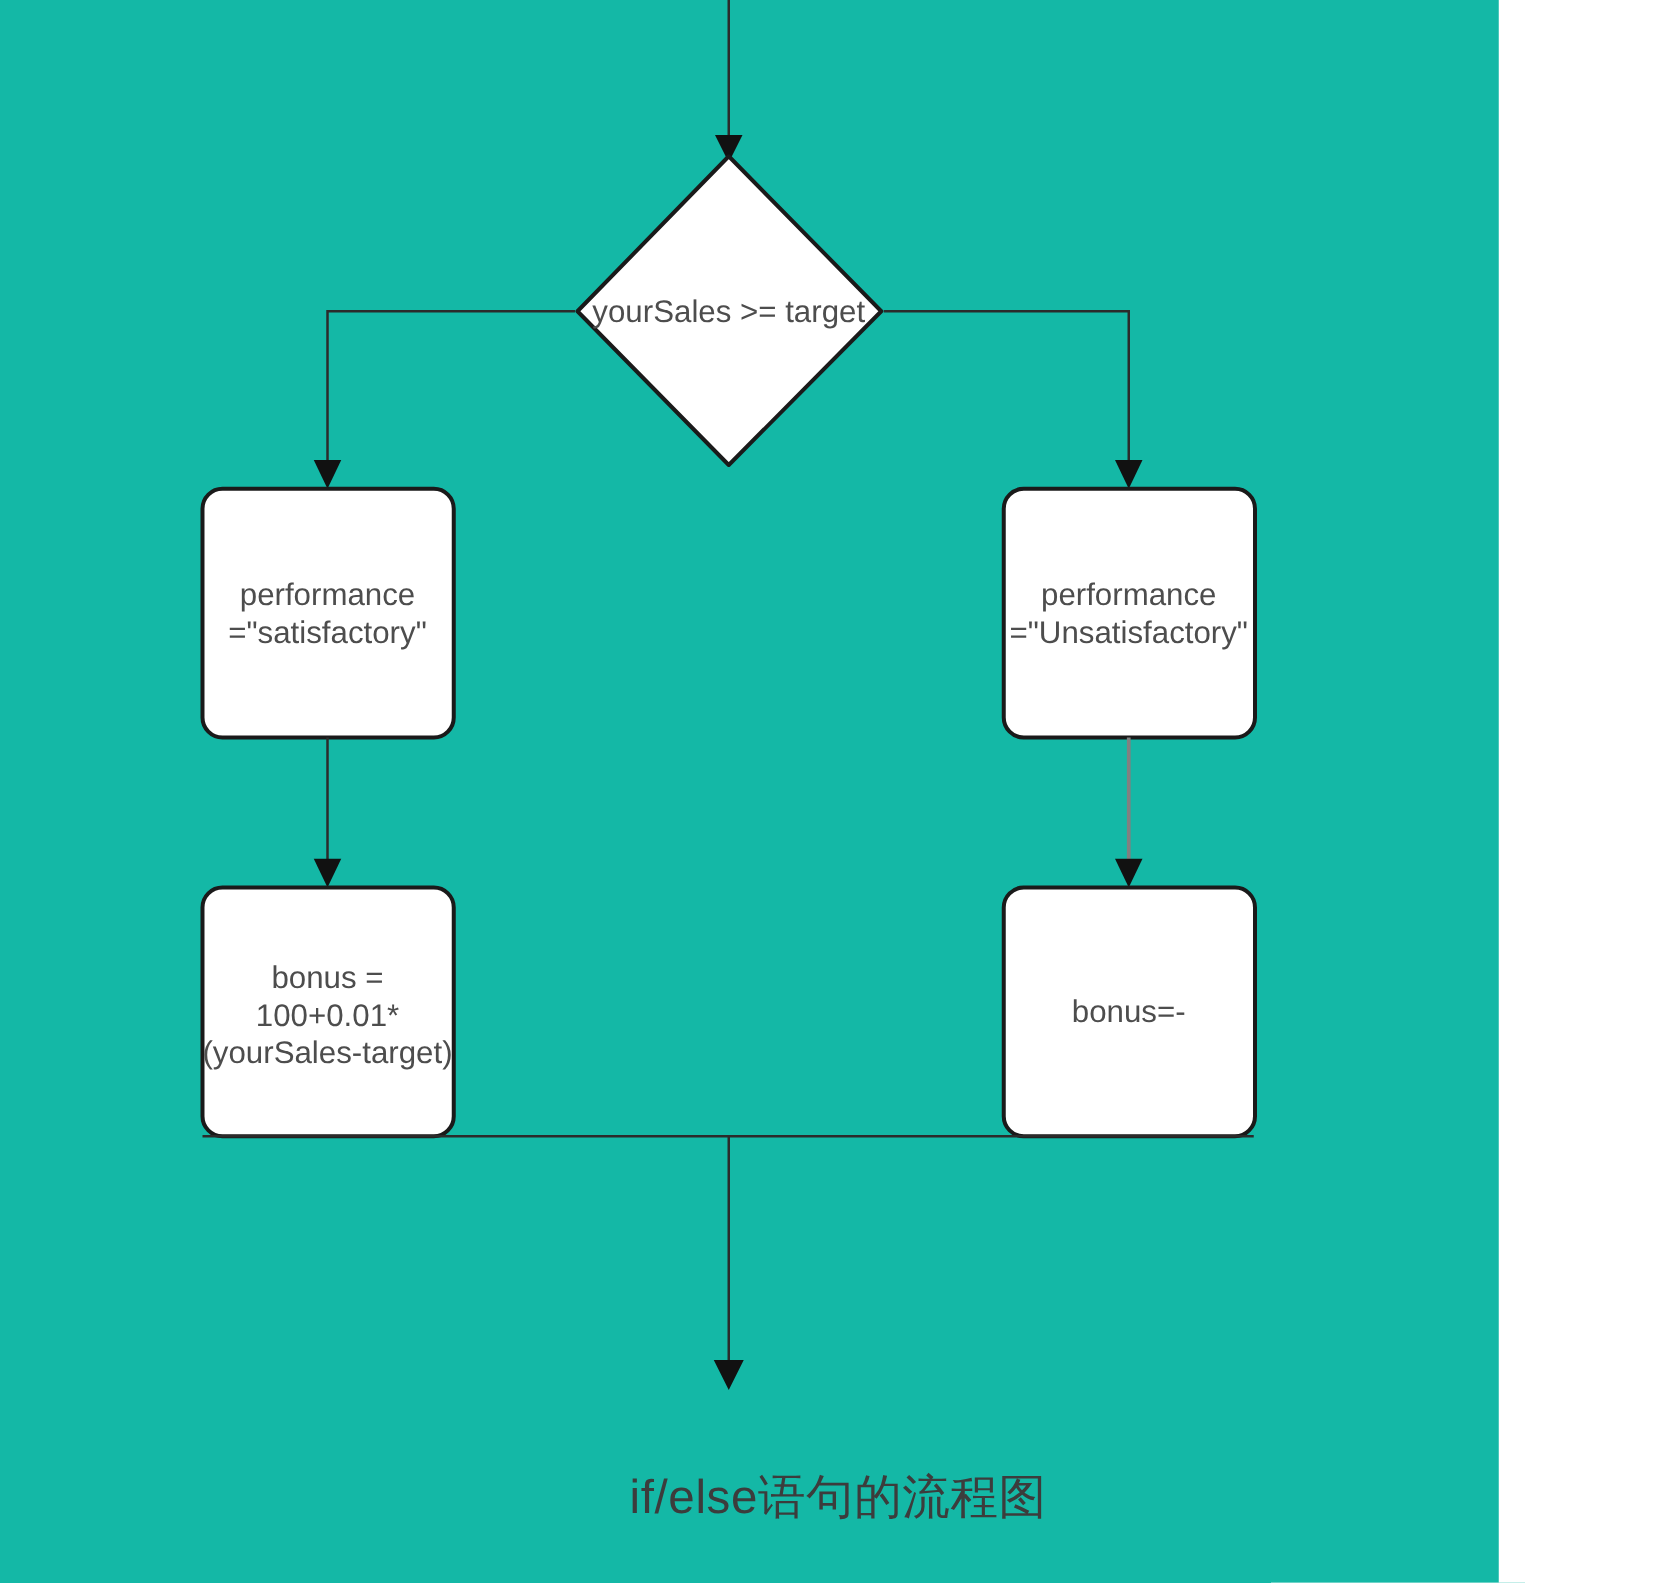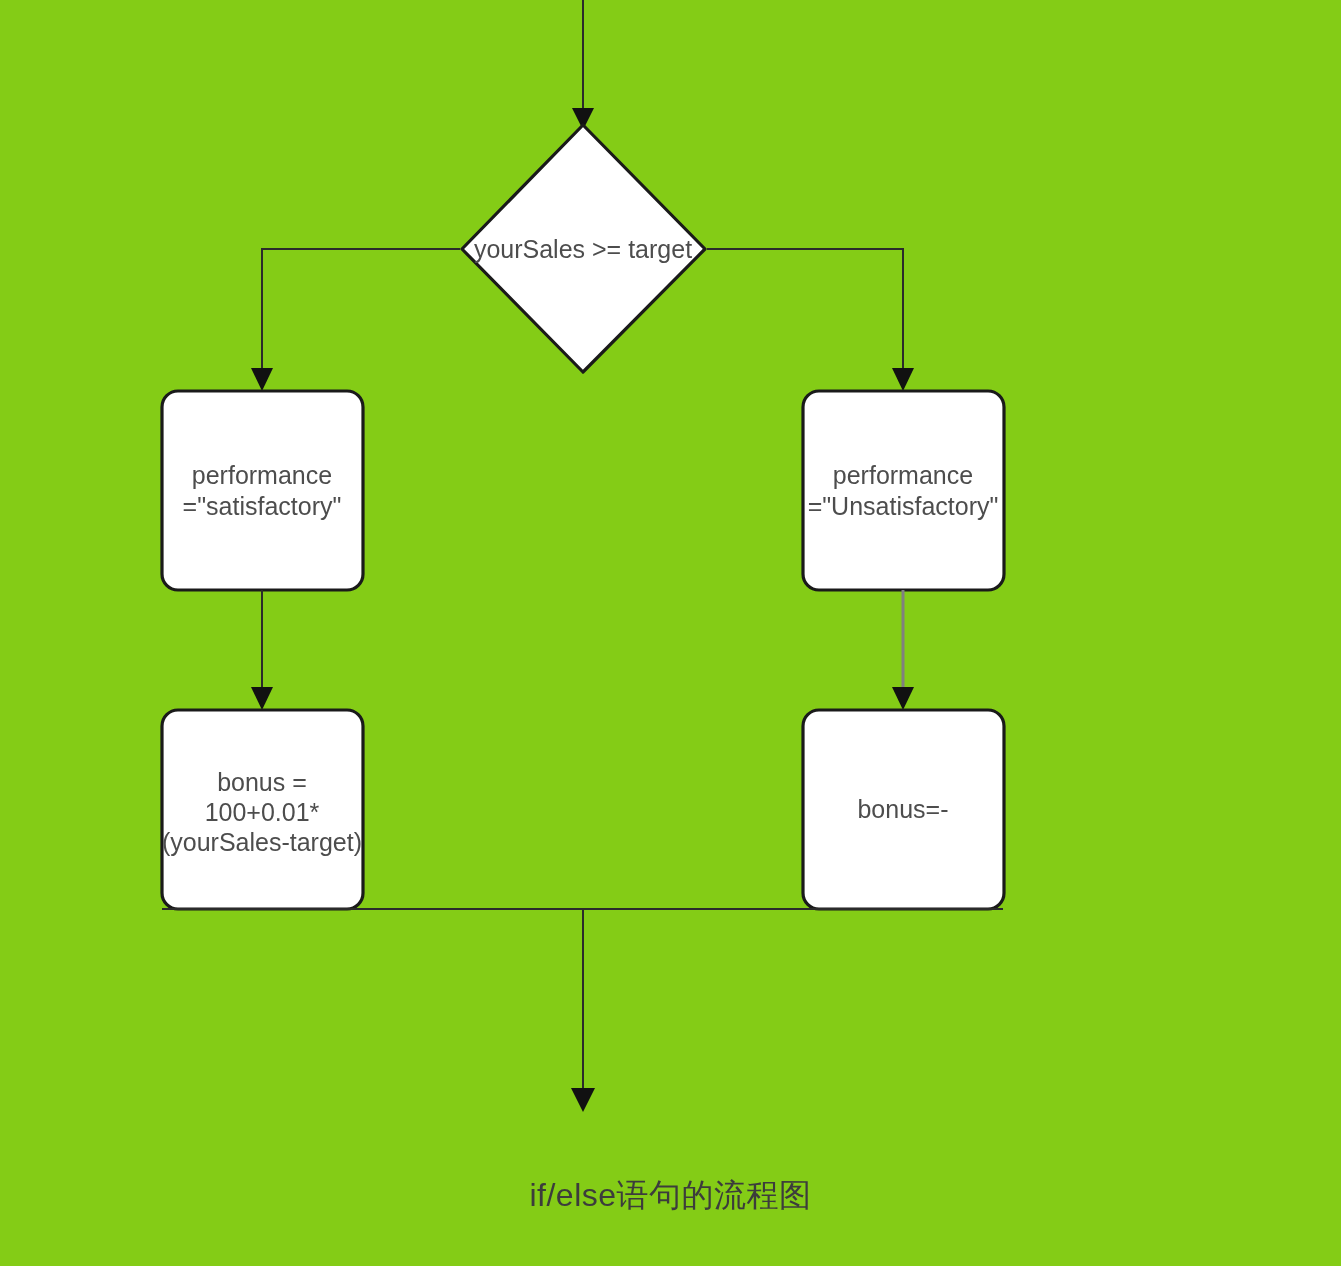--- a/index.html
+++ b/index.html
@@ -8,23 +8,23 @@
     background: #ffffff;
   }
   body {
     width: 1341px;
     height: 1266px;
     overflow: hidden;
     font-family: "Liberation Sans", "DejaVu Sans", sans-serif;
   }
   #flowchart-root {
     position: relative;
-    width: 1341px;
+    width: 1199px;
     height: 1266px;
-    background: #84cc16;
+    background: #14b8a6;
   }
   svg.flow-canvas {
     display: block;
     width: 1341px;
     height: 1266px;
   }
   .node-shape {
     fill: #ffffff;
     stroke: #1a1a1a;
     stroke-width: 3.2;
@@ -59,21 +59,21 @@
     fill: #111111;
     stroke: none;
   }
   .caption {
     position: absolute;
     left: 0;
     top: 1178px;
     width: 1341px;
     text-align: center;
     font-family: "Liberation Sans", "DejaVu Sans", sans-serif;
-    font-size: 32px;
+    font-size: 38px;
     color: #3c3c3c;
     letter-spacing: 0.5px;
     line-height: 1.1;
   }
 </style>
 </head>
 <body>
 
 <div id="flowchart-root">
 

